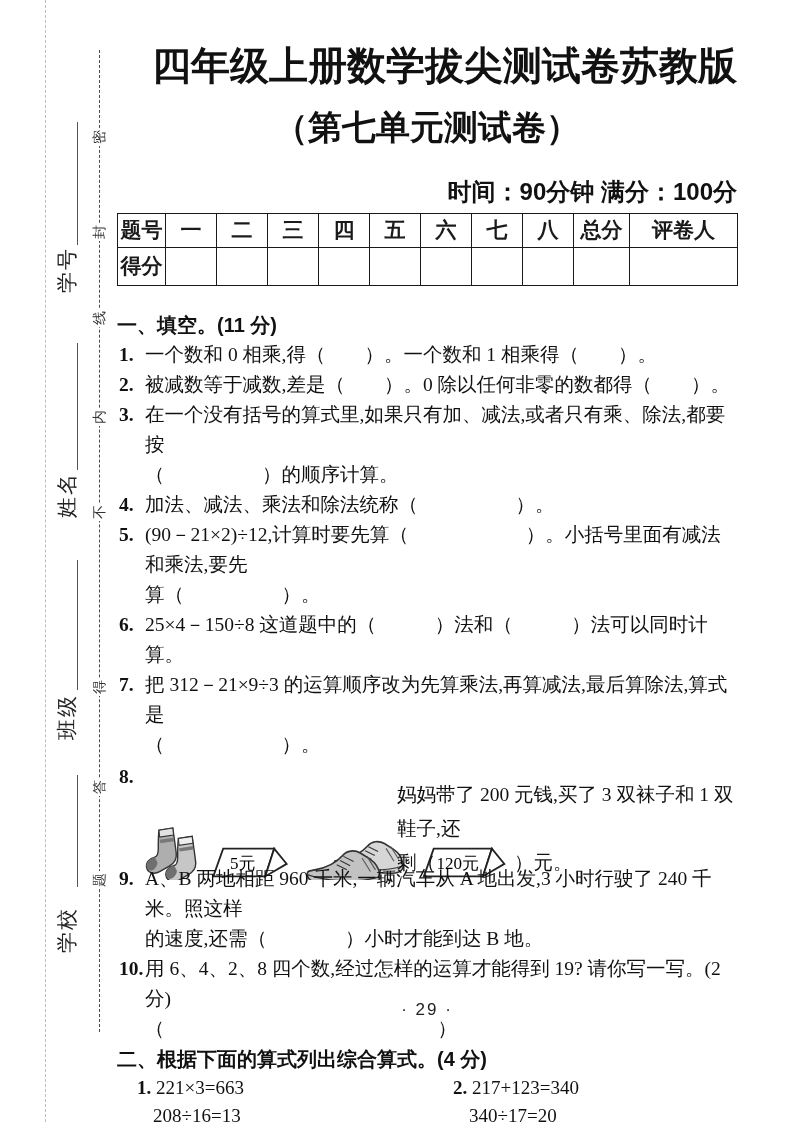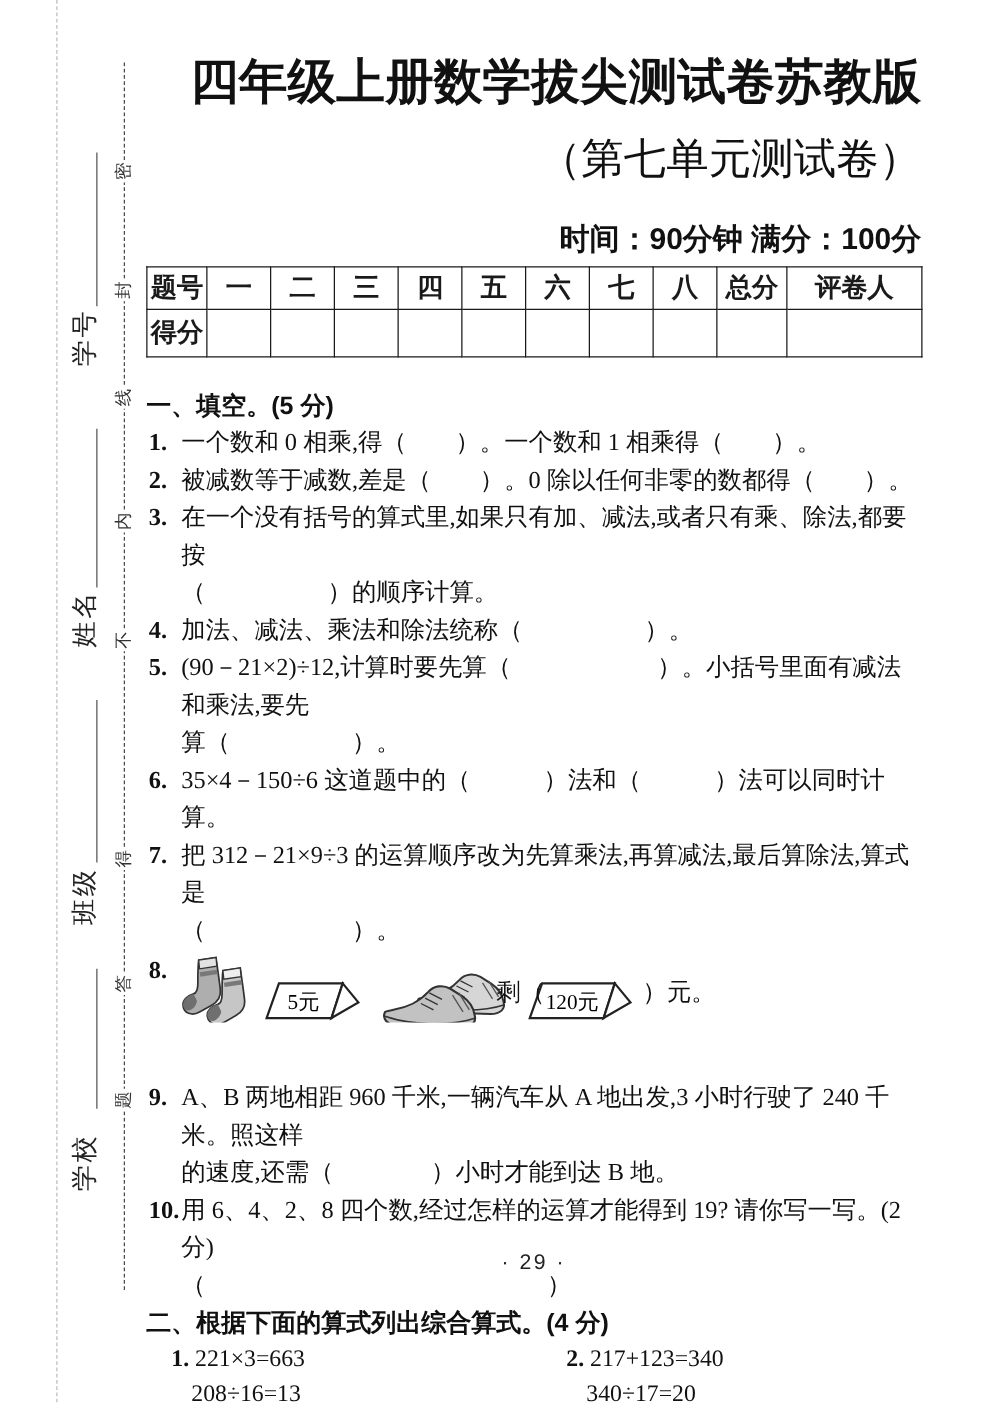--- a/index.html
+++ b/index.html
@@ -16,22 +16,22 @@
     text-align:center; font-size:14px; color:#333; background:#fff;
     transform:rotate(-90deg); font-family:"Liberation Serif", serif; }
   .f-line { position:absolute; left:77px; width:0; border-left:1.3px solid #555; }
   .f-label { position:absolute; left:32px; width:70px; height:24px; line-height:24px;
     text-align:center; font-size:21px; color:#222; transform:rotate(-90deg);
     font-family:"Liberation Serif", serif; letter-spacing:2px; }
   
   .main { position:absolute; left:117px; top:42px; width:620px; }
   .title { font-family:"Liberation Sans", sans-serif; font-weight:bold; font-size:39px;
     line-height:1.25; text-align:right; margin:0; }
-  .subtitle { font-family:"Liberation Sans", sans-serif; font-weight:normal; font-size:34px;
-    line-height:1.3; text-align:right; margin:14px 0 0 0; }
+  .subtitle { font-family:"Liberation Sans", sans-serif; font-weight:bold; font-size:34px;
+    line-height:1.3; text-align:center; margin:14px 0 0 0; }
   .meta { font-family:"Liberation Sans", sans-serif; font-weight:bold; font-size:24px;
     text-align:right; margin-top:30px; line-height:26px; }
   table.score { border-collapse:collapse; table-layout:fixed; width:620px; margin-top:8px; }
   table.score td { border:1.6px solid #1a1a1a; text-align:center; padding:0;
     font-family:"Liberation Sans", sans-serif; font-size:21px; font-weight:bold; color:#1a1a1a; }
   table.score tr.hdr td { height:33px; }
   table.score tr.scr td { height:37px; }
   
   .sec-heading { font-family:"Liberation Sans", sans-serif; font-weight:bold;
     font-size:20px; line-height:30px; margin:0; }
@@ -127,21 +127,21 @@
         <td></td>
         <td></td>
         <td></td>
         <td></td>
         <td></td>
       </tr>
     </tbody>
       </table>
 
     <div class="s1">
-      <div class="sec-heading">一、填空。(5 分)</div>
+      <div class="sec-heading">一、填空。(11 分)</div>
 
       <div class="q">
         <span class="qn">1.</span>
         <div>一个数和 0 相乘,得（　　）。一个数和 1 相乘得（　　）。</div>
       </div>
       <div class="q">
         <span class="qn">2.</span>
         <div>被减数等于减数,差是（　　）。0 除以任何非零的数都得（　　）。</div>
       </div>
       <div class="q">
@@ -153,21 +153,21 @@
         <span class="qn">4.</span>
         <div>加法、减法、乘法和除法统称（　　　　　）。</div>
       </div>
       <div class="q">
         <span class="qn">5.</span>
         <div>(90－21×2)÷12,计算时要先算（　　　　　　）。小括号里面有减法和乘法,要先</div>
         <div class="cont">算（　　　　　）。</div>
       </div>
       <div class="q">
         <span class="qn">6.</span>
-        <div>35×4－150÷6 这道题中的（　　　）法和（　　　）法可以同时计算。</div>
+        <div>25×4－150÷8 这道题中的（　　　）法和（　　　）法可以同时计算。</div>
       </div>
       <div class="q">
         <span class="qn">7.</span>
         <div>把 312－21×9÷3 的运算顺序改为先算乘法,再算减法,最后算除法,算式是</div>
         <div class="cont">（　　　　　　）。</div>
       </div>
 
       <div class="q q8">
         <span class="qn">8.</span>
         <div class="q8wrap">
@@ -209,20 +209,21 @@
                 </g>
               </svg>
               <svg class="tagsvg" width="88" height="34" viewBox="0 0 96 38">
                 <polygon points="13,3 78,3 68,34 2,34" fill="#ffffff" stroke="#222" stroke-width="2"></polygon>
                 <polygon points="78,3 92,20 68,34" fill="#ffffff" stroke="#222" stroke-width="2"></polygon>
                 <text x="40" y="26" text-anchor="middle" font-size="19">120元</text>
               </svg>
             </div>
           </div>
           <div class="q8text">
+            <div>妈妈带了 200 元钱,买了 3 双袜子和 1 双鞋子,还</div>
             <div>剩（　　　　）元。</div>
           </div>
         </div>
       </div>
 
       <div class="q">
         <span class="qn">9.</span>
         <div>A、B 两地相距 960 千米,一辆汽车从 A 地出发,3 小时行驶了 240 千米。照这样</div>
         <div class="cont">的速度,还需（　　　　）小时才能到达 B 地。</div>
       </div>

